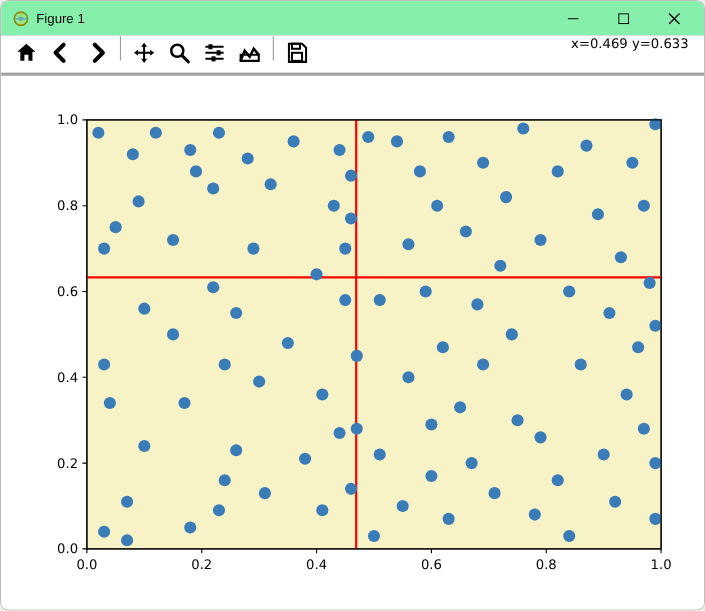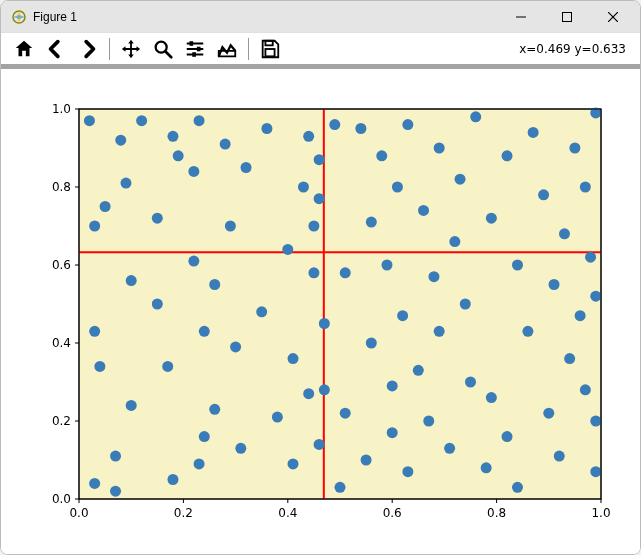--- a/index.html
+++ b/index.html
@@ -1,23 +1,23 @@
 <!DOCTYPE html>
 <html><head>
 <meta charset="utf-8">
 <style>
   *{box-sizing:border-box;margin:0;padding:0;}
   body{font-family:"Segoe UI",Tahoma,sans-serif;font-size:12px;background:#f0f0f0;width:641px;height:555px;overflow:hidden;}
   .window{width:641px;height:555px;background:#fff;border:1px solid #bcbcbc;border-radius:8px;overflow:hidden;display:flex;flex-direction:column;}
-  .titlebar{height:32px;background:#e5e5e5;display:flex;align-items:center;padding:0 4px 0 10px;border-bottom:1px solid #e0e0e0;}
+  .titlebar{height:32px;background:#86efac;display:flex;align-items:center;padding:0 4px 0 10px;border-bottom:1px solid #e0e0e0;}
   .titlebar .appicon{width:16px;height:16px;margin-right:6px;}
   .titlebar .title{flex:0 0 auto;font-size:12px;color:#000;}
   .titlebar .spacer{flex:1;}
   .titlebar .ctl{width:46px;height:30px;display:flex;align-items:center;justify-content:center;cursor:default;}
-  .toolbar{height:36px;background:#fff;display:flex;align-items:center;padding:0 8px;gap:2px;border-bottom:5px solid #a3a3a3;}
+  .toolbar{height:36px;background:#fff;display:flex;align-items:flex-start;padding:0 8px;gap:2px;border-bottom:3px solid #a3a3a3;}
   .toolbar .btn{width:30px;height:30px;display:flex;align-items:center;justify-content:center;cursor:default;}
   .toolbar .sep{width:1px;height:22px;background:#999;margin:0 4px;}
   .toolbar .coords{margin-left:auto;font-family:"DejaVu Sans","Segoe UI",sans-serif;font-size:12px;color:#000;padding-right:6px;}
   .canvas{flex:1;position:relative;background:#fff;}
   svg.plot{position:absolute;left:0;top:0;}
   .watermark{position:absolute;right:6px;bottom:4px;color:rgba(120,120,120,0.55);font-size:14px;letter-spacing:0.5px;font-family:"Microsoft YaHei","Segoe UI",sans-serif;}
   .tick-label{font-family:"DejaVu Sans","Segoe UI",sans-serif;font-size:12px;fill:#000;}
 </style>
 </head>
 <body>

